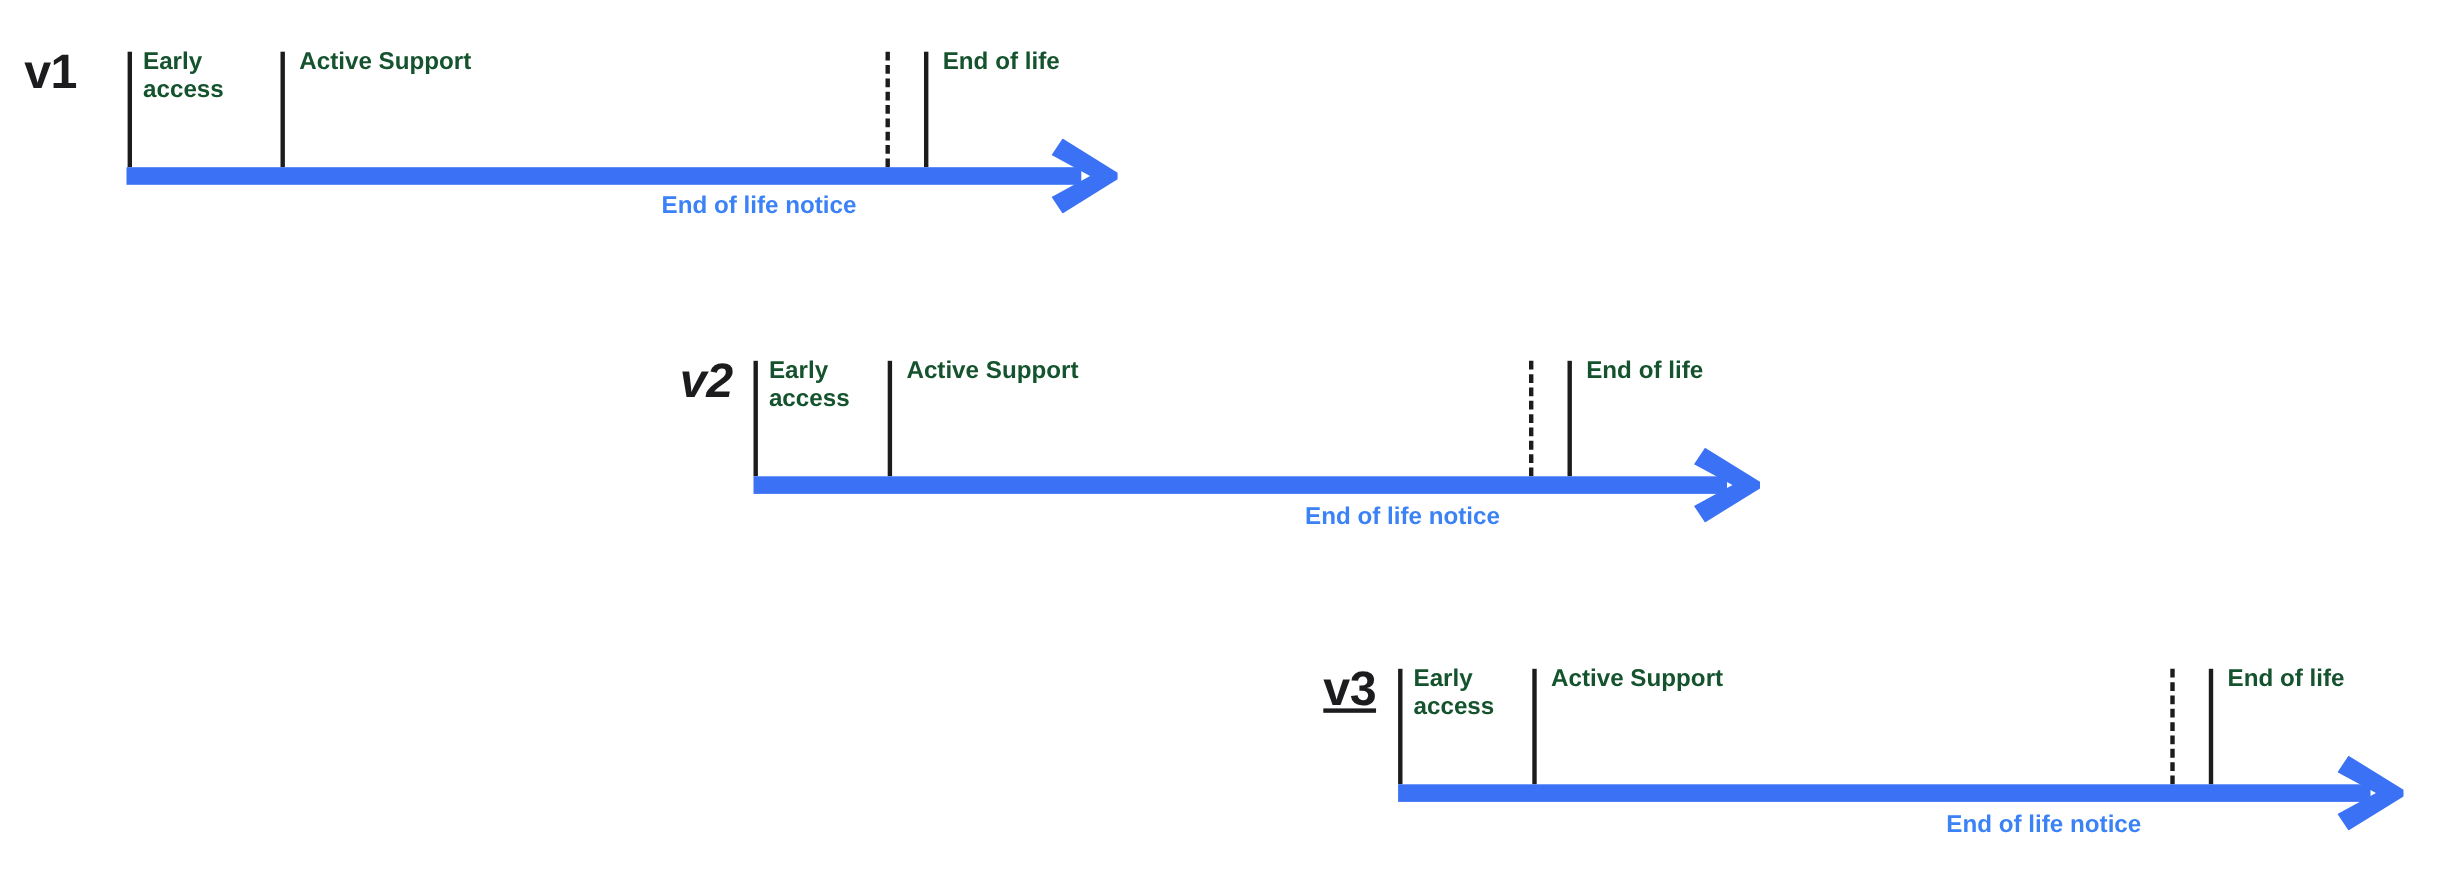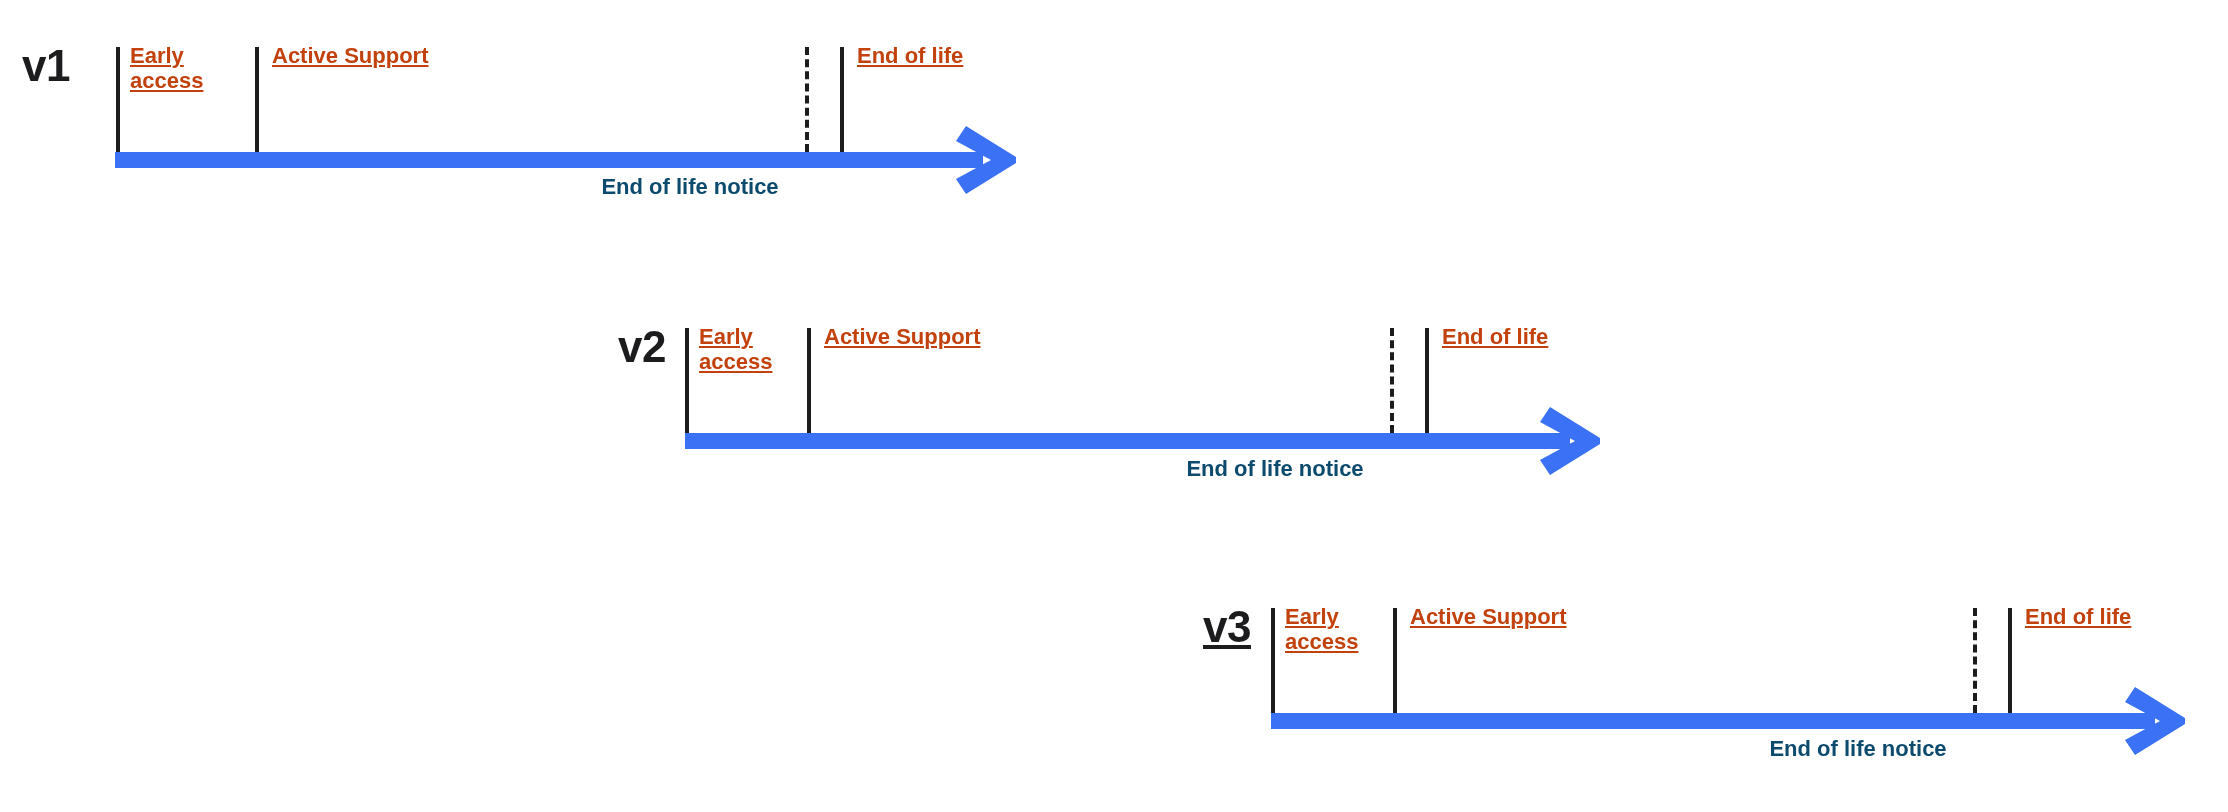--- a/index.html
+++ b/index.html
@@ -52,45 +52,44 @@
     width: 0;
     background: none;
     border-left: 4px dashed #1c1c1e;
   }
 
   
   .phase-label {
     position: absolute;
     font-size: 22px;
     font-weight: 700;
-    color: #c2410c;
+    color: #14532d;
     line-height: 1.12;
     white-space: pre-line;
-    text-decoration: underline;
   }
   .phase-label.nowrap { white-space: nowrap; }
 
   
   .timeline-bar {
     position: absolute;
     height: 16px;
     background: #3b72f5;
   }
   .timeline-arrow {
     position: absolute;
     line-height: 0;
   }
   .timeline-arrow svg { display: block; }
 
   
   .bar-caption {
     position: absolute;
     font-size: 22px;
     font-weight: 700;
-    color: #0c4a6e;
+    color: #3b82f6;
     line-height: 1;
     white-space: nowrap;
     text-align: center;
     transform: translateX(-50%);
   }
 </style>
 </head>
 <body>
 
 <div id="diagram">
@@ -114,21 +113,21 @@
       <svg width="64" height="68" viewBox="0 0 64 68" aria-hidden="true">
         <path d="M10 0 L60 31 L60 37 L10 68 L0 53 L35 34 L0 15 Z" fill="#3b72f5"></path>
       </svg>
     </div>
 
     <div class="bar-caption" style="left:690px; top:176px;">End of life notice</div>
   </div>
 
   <div class="version-row">
 
-    <div class="version-label" style="left:618px; top:325px;">v2</div>
+    <div class="version-label" style="left:618px; top:325px;font-style:italic;">v2</div>
 
     <div class="divider" style="left:685px; top:328px; height:105px;"></div>
     <div class="divider" style="left:807px; top:328px; height:105px;"></div>
     <div class="divider dashed" style="left:1390px; top:328px; height:105px;"></div>
     <div class="divider" style="left:1425px; top:328px; height:105px;"></div>
 
     <div class="phase-label" style="left:699px; top:325px; width:115px;">Early
 access</div>
     <div class="phase-label nowrap" style="left:824px; top:325px;">Active Support</div>
     <div class="phase-label nowrap" style="left:1442px; top:325px;">End of life</div>

